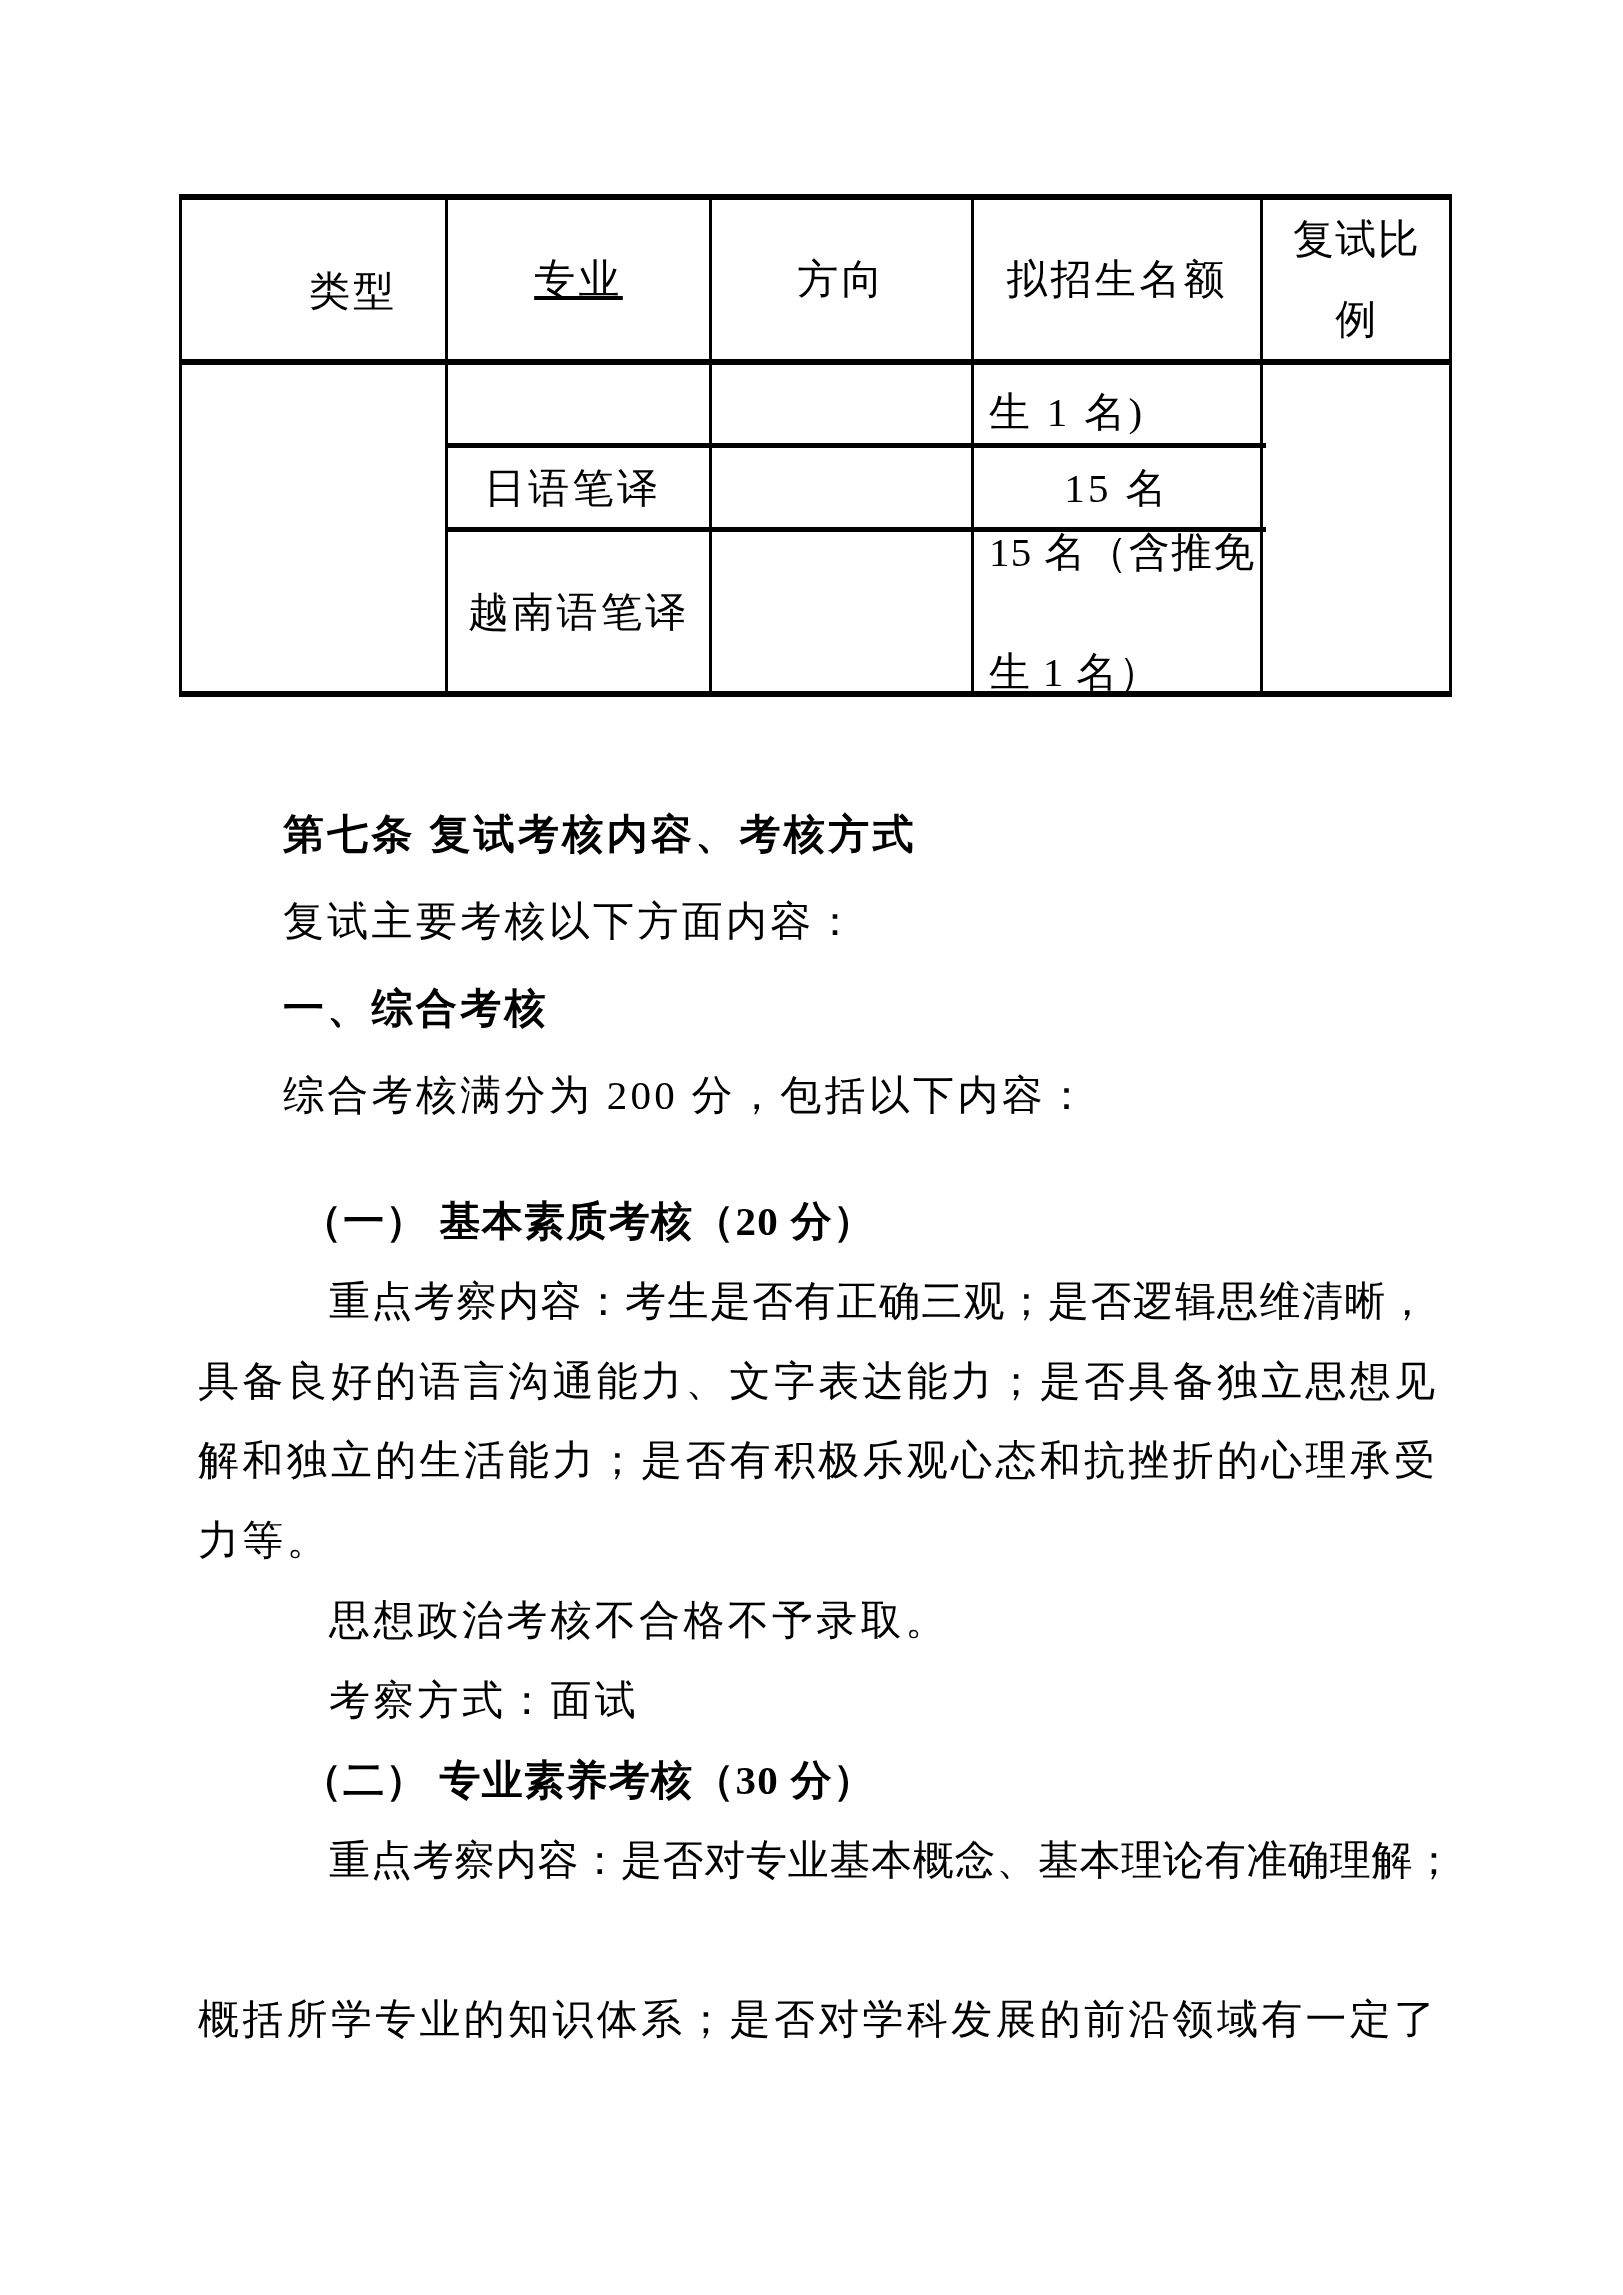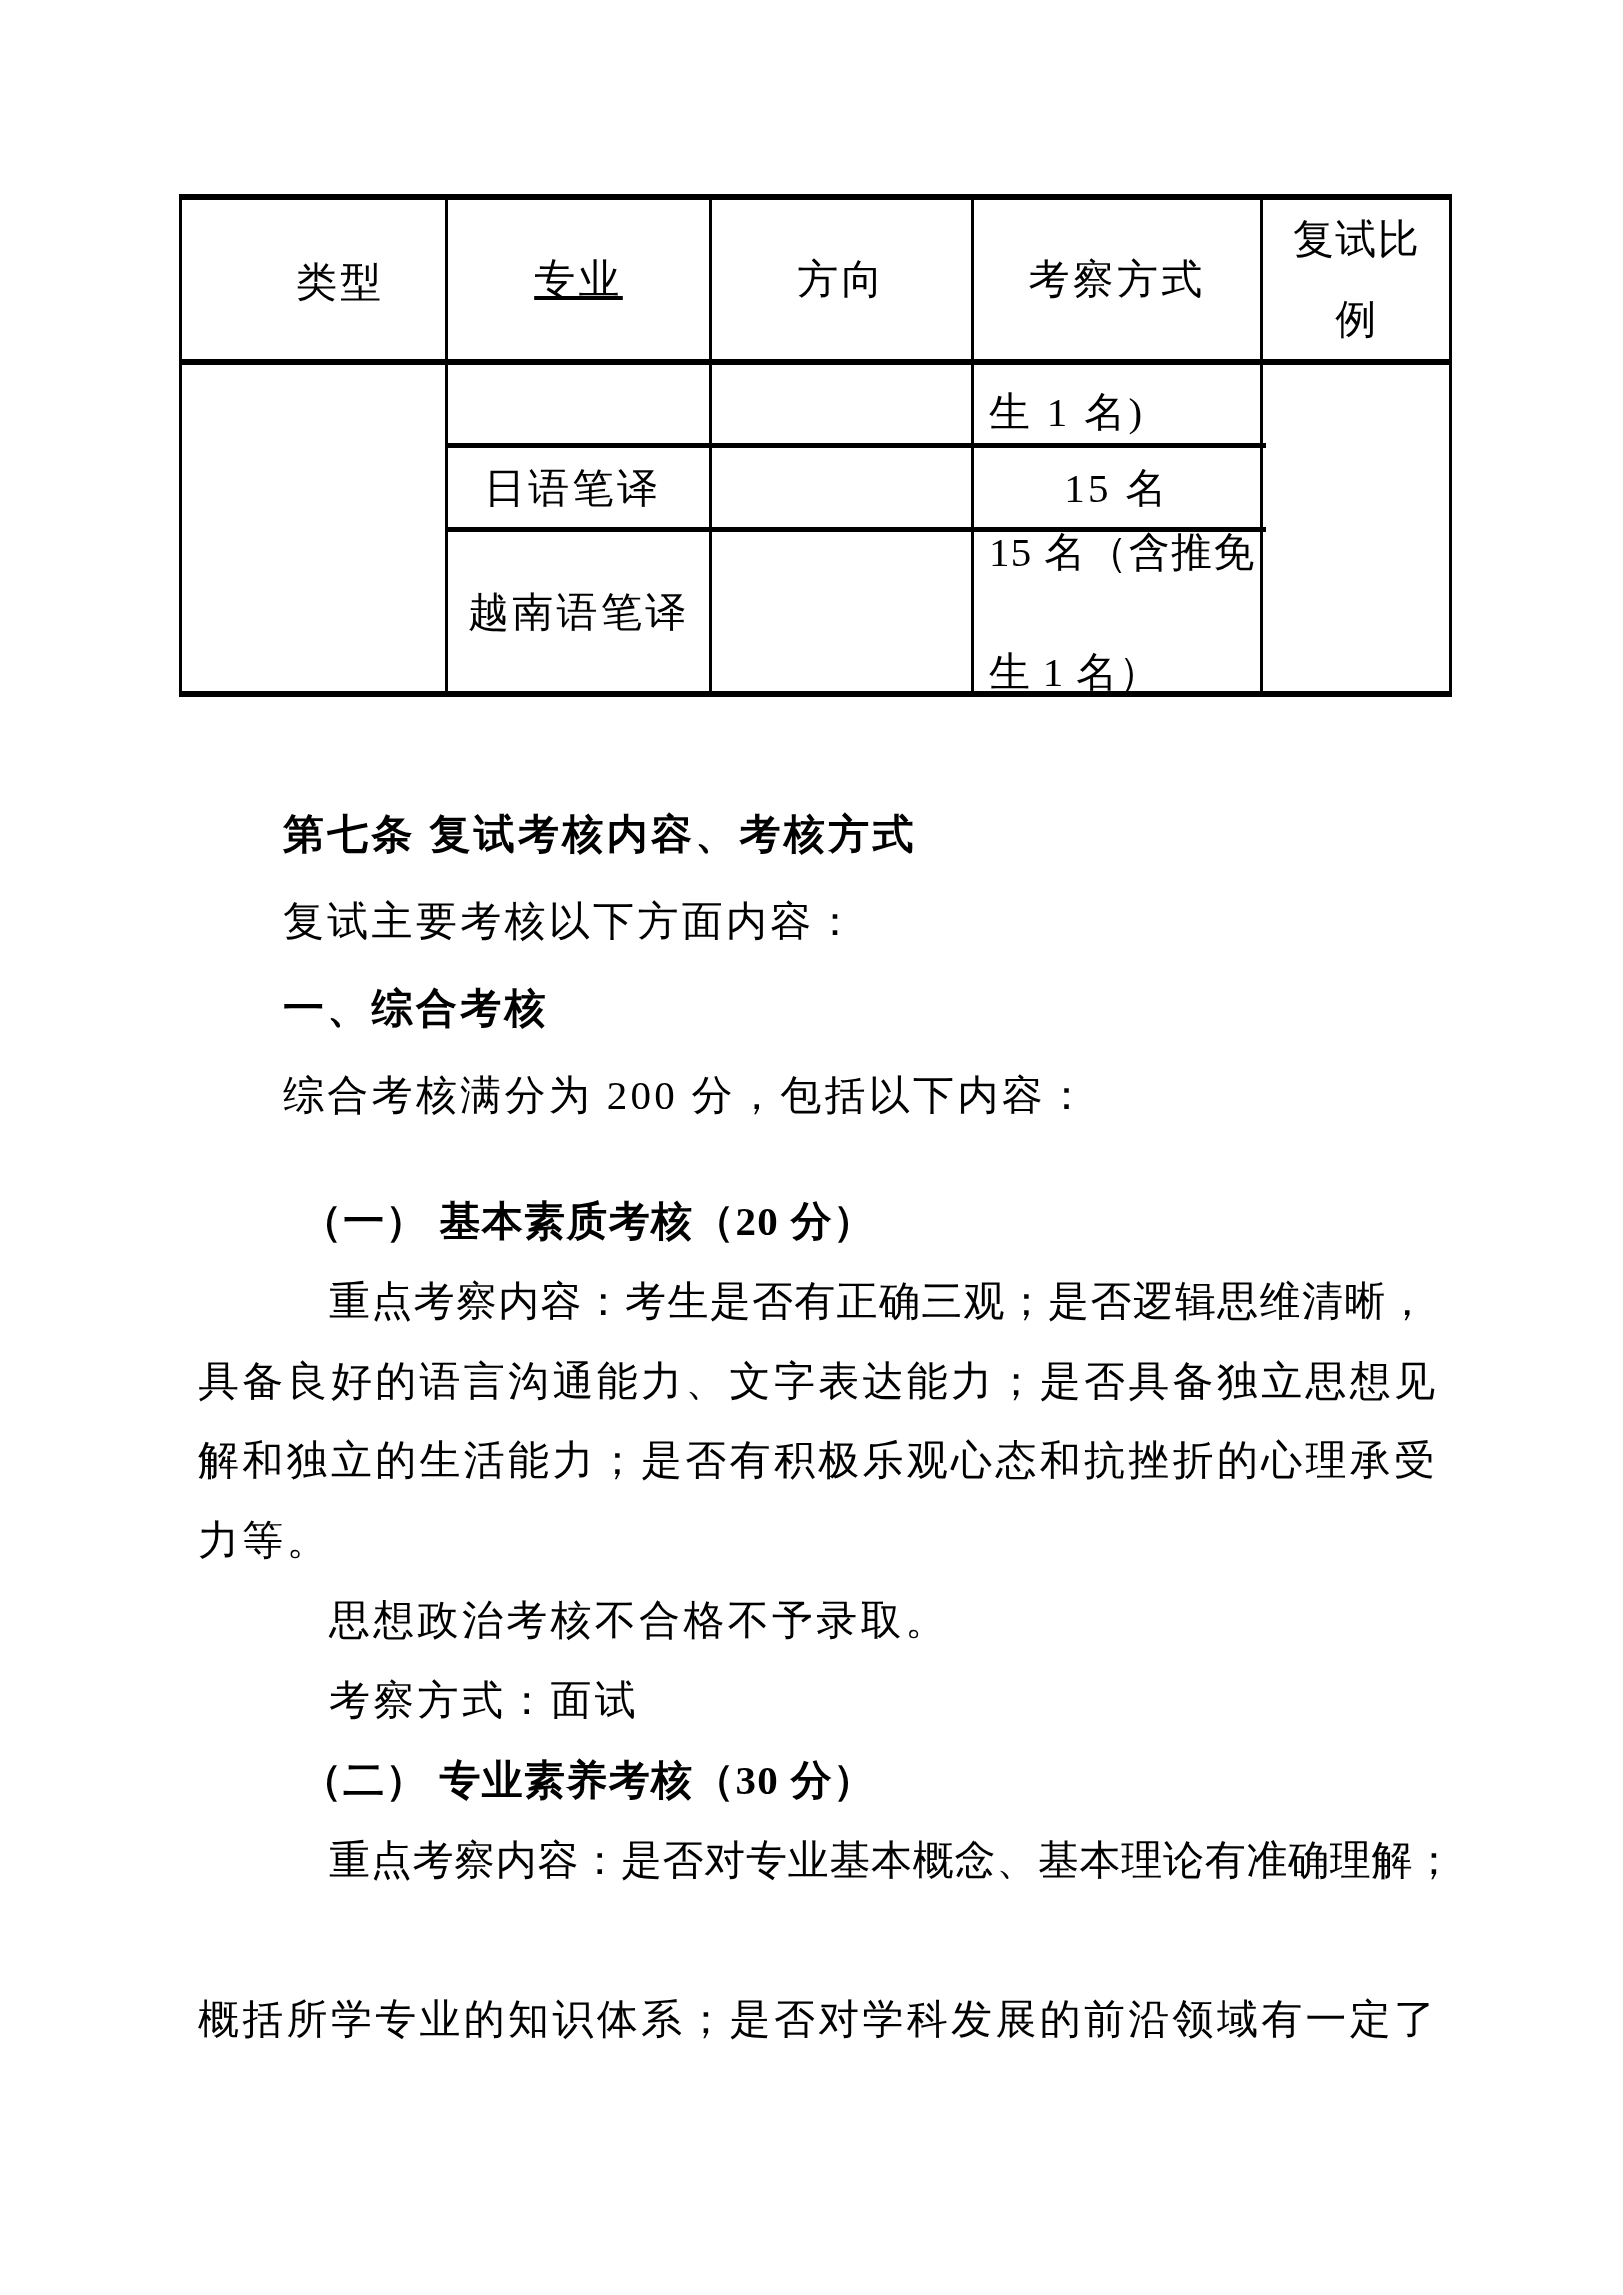--- a/index.html
+++ b/index.html
@@ -51,24 +51,24 @@
     <div class="hl partial" style="top:333px;"></div>
     <div class="hl" style="top:497px;"></div>
 
     <div class="vl" style="left:0;"></div>
     <div class="vl" style="left:266px;"></div>
     <div class="vl" style="left:530px;"></div>
     <div class="vl" style="left:792px;"></div>
     <div class="vl" style="left:1081px;"></div>
     <div class="vl" style="left:1270px;"></div>
 
-    <div class="cell" style="left:3.3px;top:8px;width:316px;height:159px;">类型</div>
+    <div class="cell" style="left:3.3px;top:17px;width:316px;height:159px;padding-left:13px;">类型</div>
     <div class="cell" style="left:269px;top:5.9px;width:261px;height:159px;text-decoration:underline;">专业</div>
     <div class="cell" style="left:533px;top:5.9px;width:259px;height:159px;">方向</div>
-    <div class="cell" style="left:795px;top:5.9px;width:286px;height:159px;">考察方式</div>
+    <div class="cell" style="left:795px;top:5.9px;width:286px;height:159px;">拟招生名额</div>
     <div class="cell" style="left:1085px;top:5.9px;width:185px;height:159px;">
       <span class="ratio-wrap">复试比例</span>
     </div>
 
     <div class="cell left" style="left:810px;top:178px;width:272px;height:79px;">生 1 名)</div>
 
     <div class="cell left" style="left:289px;top:255px;width:242px;height:77px;margin-left:16px;">日语笔译</div>
     <div class="cell" style="left:795px;top:255px;width:286px;height:77px;">15 名</div>
 
     <div class="cell left" style="left:289px;top:338px;width:242px;height:159px;">越南语笔译</div>

